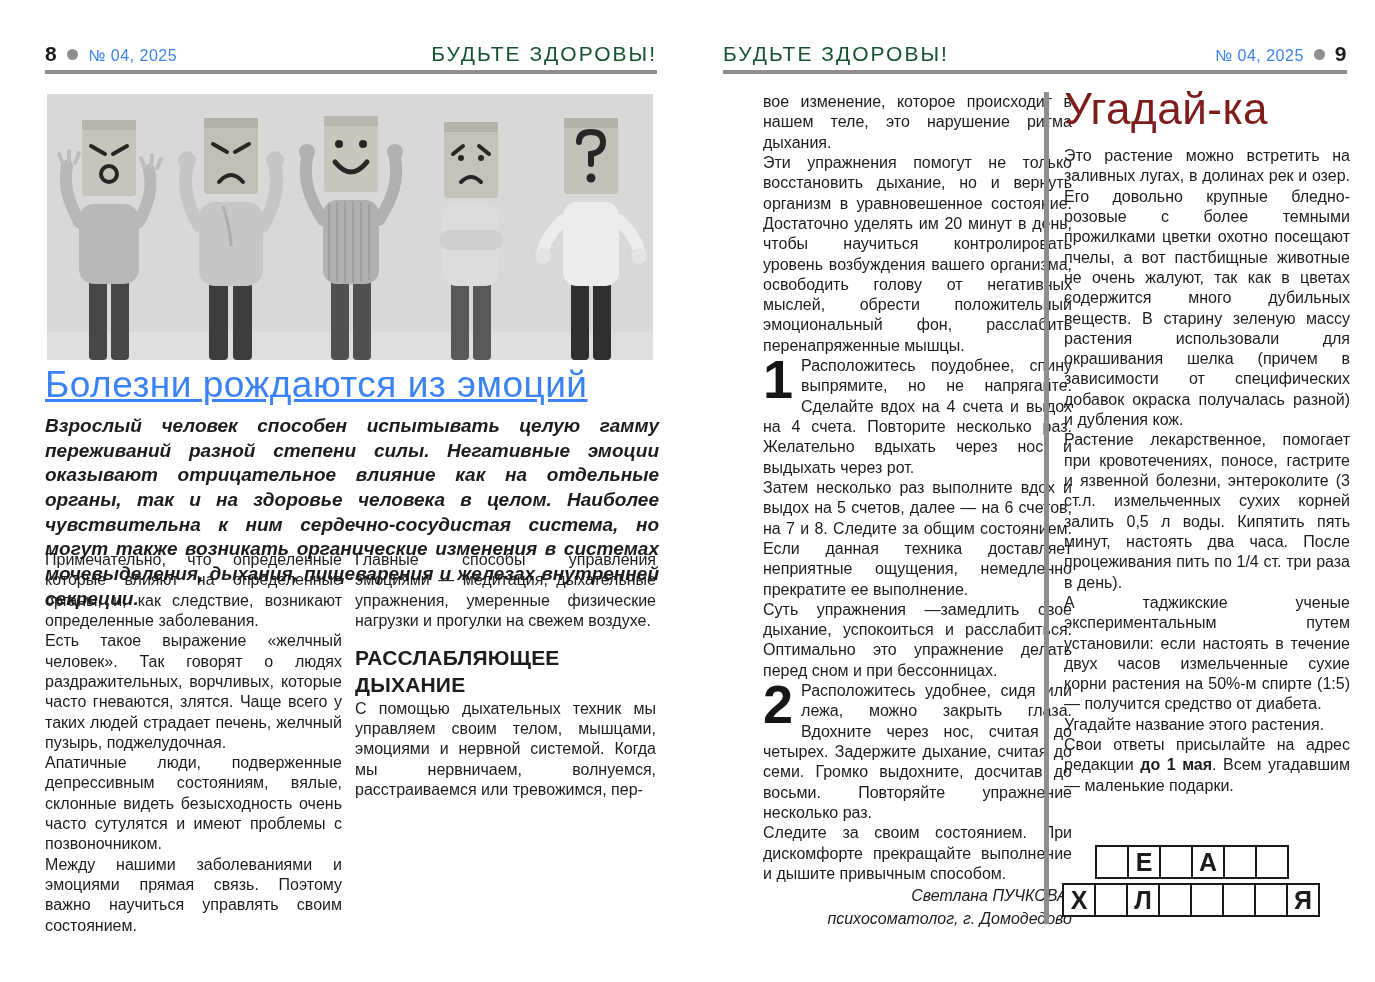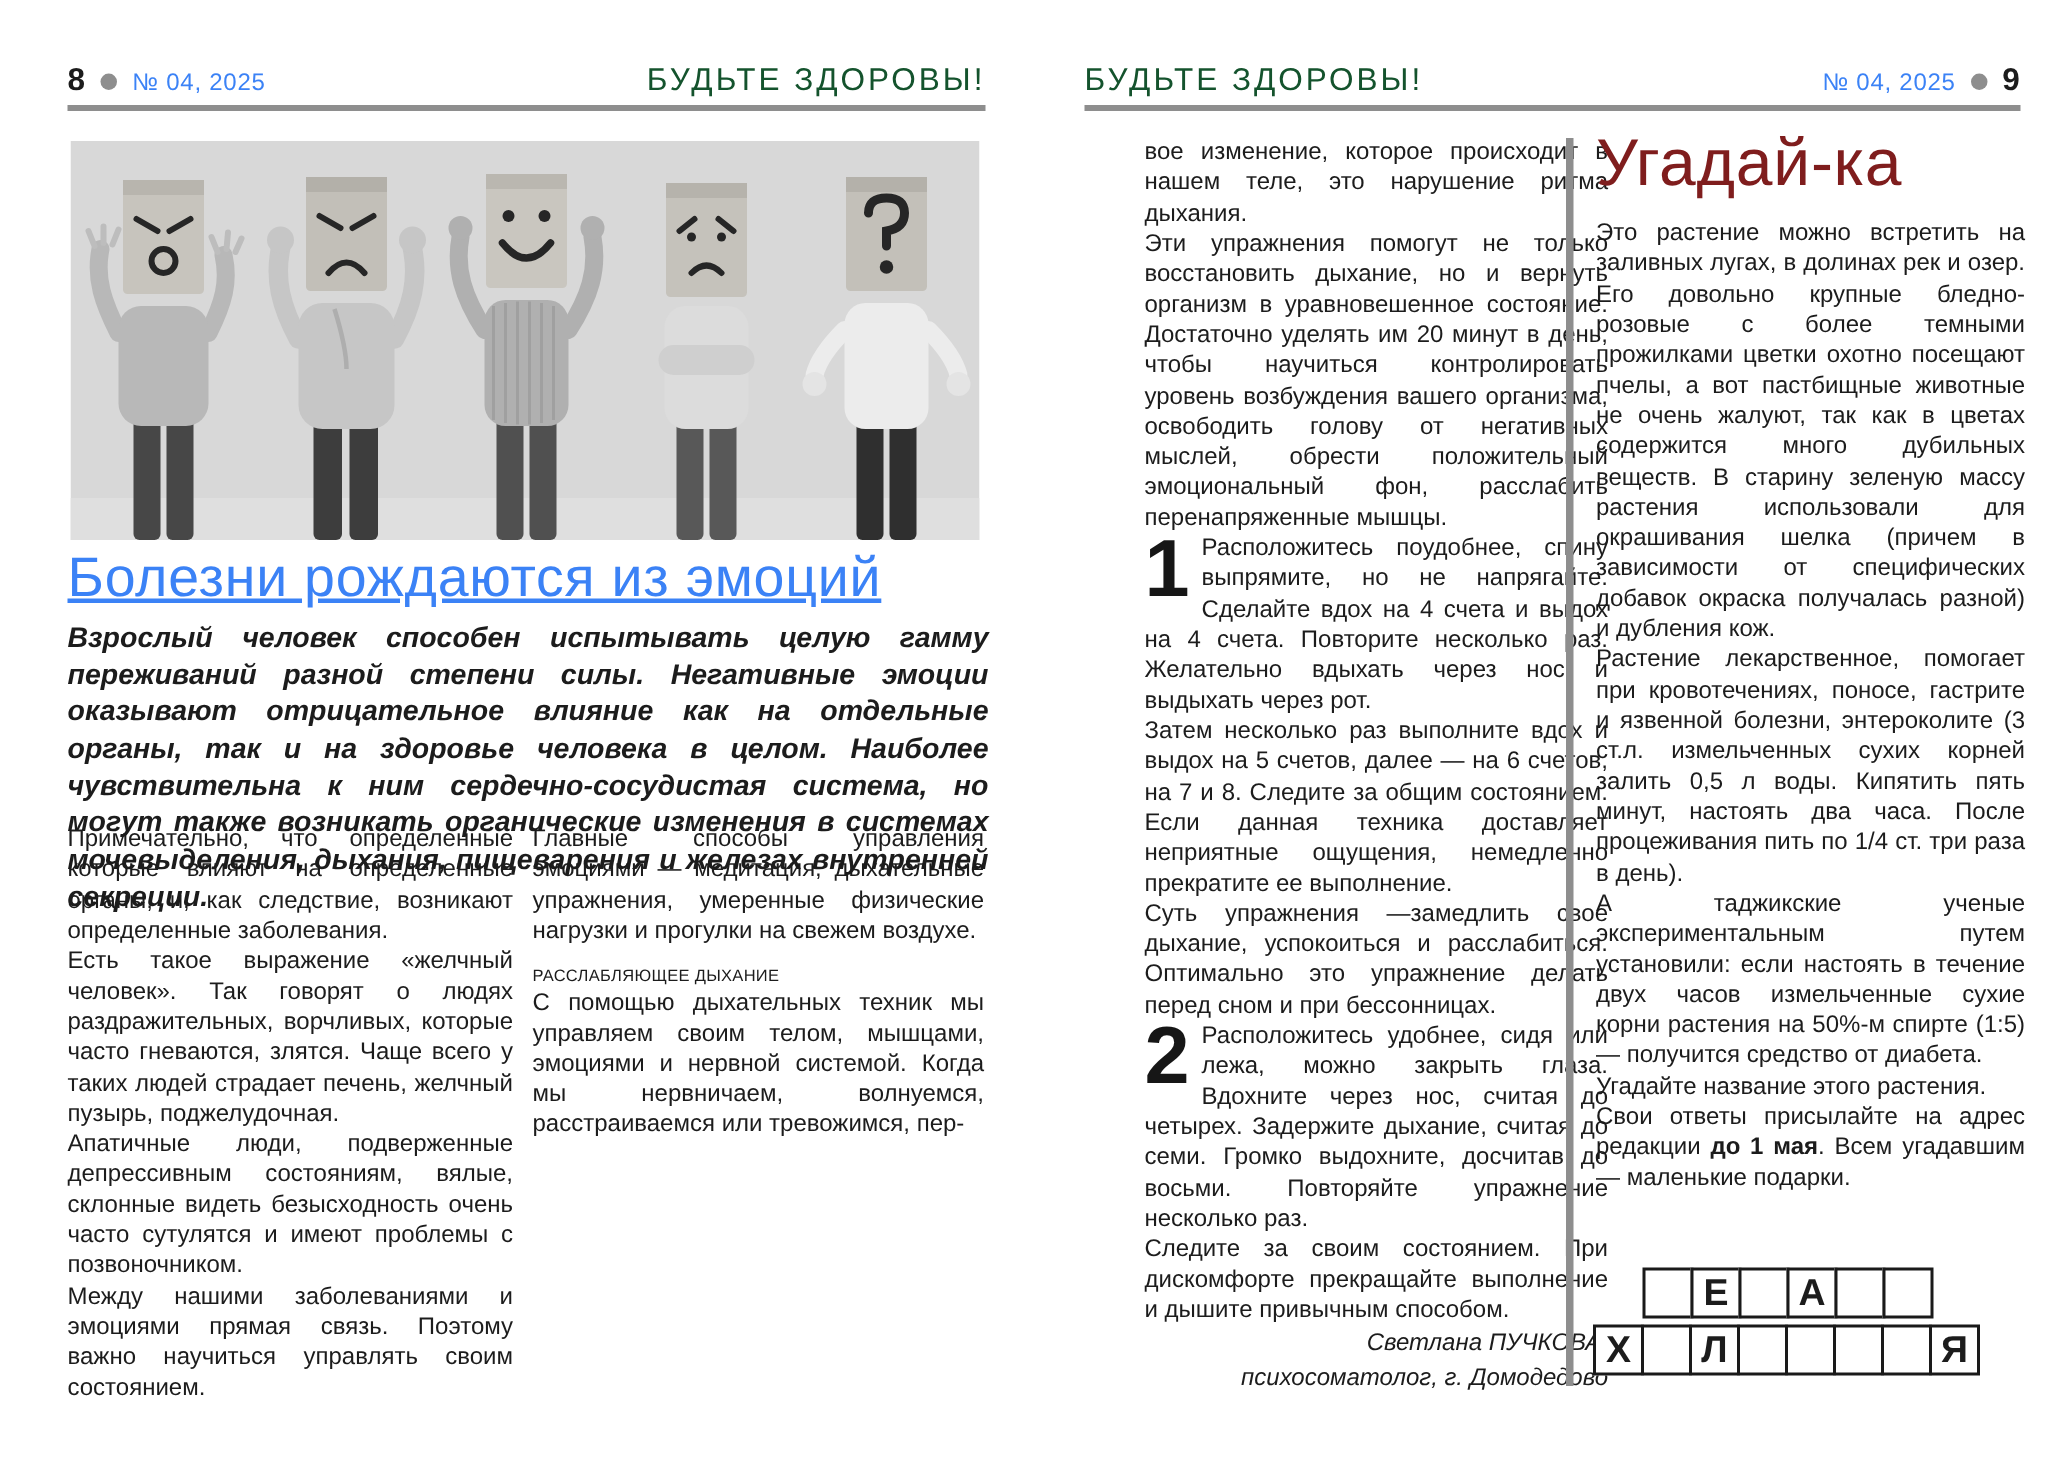--- a/index.html
+++ b/index.html
@@ -13,21 +13,21 @@
   .pagenum{font-size:21px;font-weight:bold;letter-spacing:.5px;}
   .issue{font-size:16px;color:#3b82f6;letter-spacing:.5px;}
   .dot{width:11px;height:11px;border-radius:50%;background:#8e8e8e;display:inline-block;align-self:center;}
   .masthead{font-size:21px;letter-spacing:2px;color:#14532d;font-weight:400;}
   .rule-h{position:absolute;height:4px;background:#8e8e8e;}
   
   .headline{position:absolute;left:45px;top:364px;width:612px;font-size:37px;letter-spacing:.5px;color:#3b82f6;font-weight:400;text-decoration:underline;}
   .lead{position:absolute;left:45px;top:414px;width:614px;font-size:19px;line-height:1.3;font-weight:bold;font-style:italic;text-align:justify;}
   .bodycol{position:absolute;font-size:16px;line-height:1.27;text-align:justify;}
   .bodycol p{margin:0;}
-  .subhead{font-weight:normal;font-size:11px;margin-top:14px !important;letter-spacing:.2px;}
+  .subhead{font-weight:bold;font-size:21px;margin-top:14px !important;letter-spacing:.2px;}
   
   .dropnum{float:left;font-weight:bold;font-size:54px;line-height:40px;margin:3px 8px 0 0;color:#161616;}
   .item{overflow:visible;}
   .author{ text-align:right;font-style:italic;font-size:16px;margin-top:2px !important;}
   .rule-v{position:absolute;width:5px;background:#8e8e8e;}
   .guess-title{position:absolute;left:1064px;top:84px;width:286px;font-size:44px;letter-spacing:.5px;color:#7f1d1d;font-weight:400;}
   
   .puzzle{position:absolute;left:1062px;top:845px;}
   .puzzle-row{display:flex;}
   .puzzle-row.top{margin-left:33px;margin-bottom:4px;}

